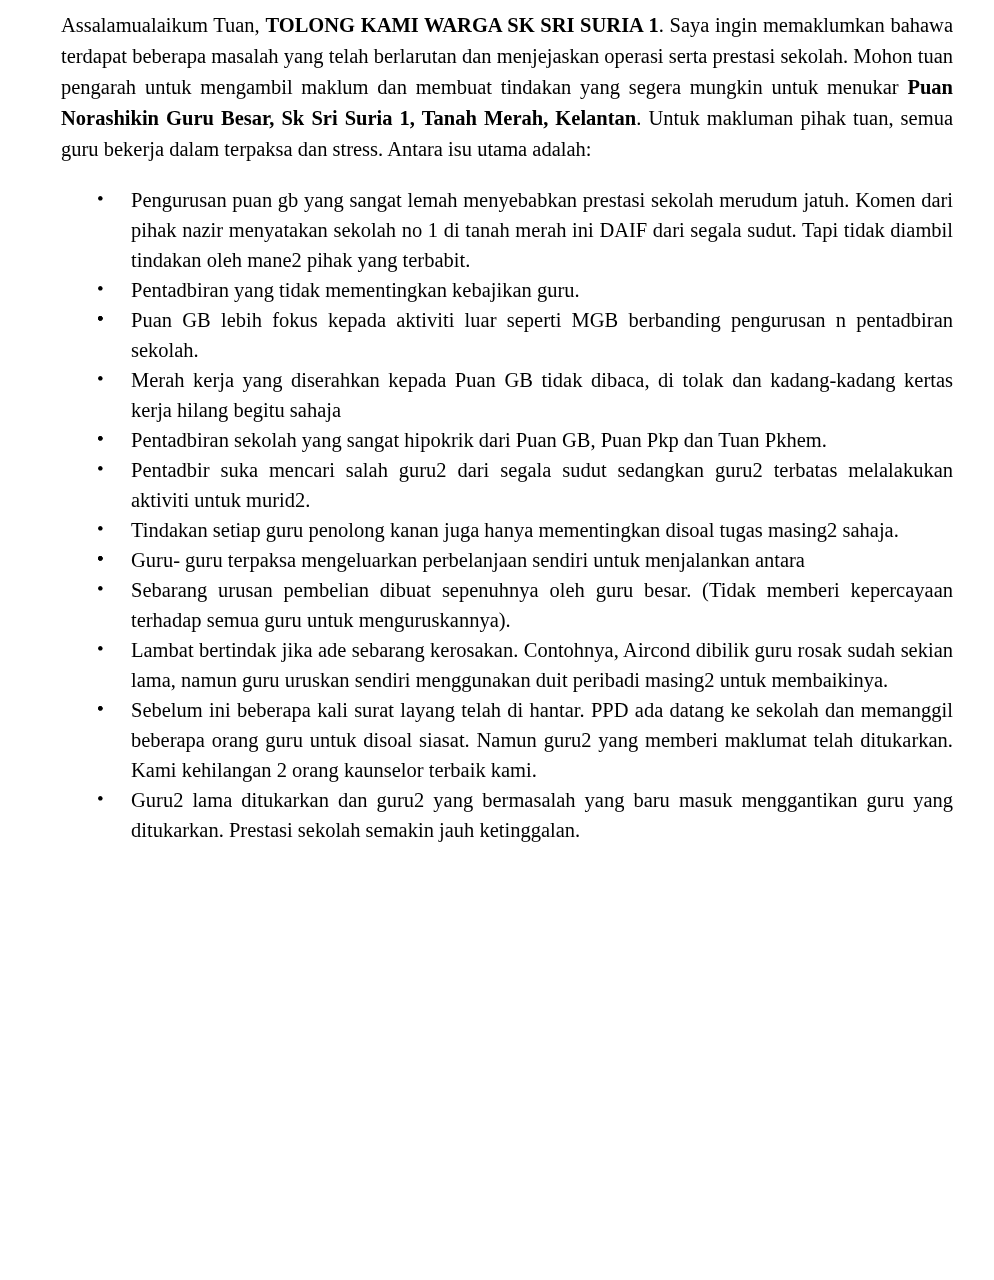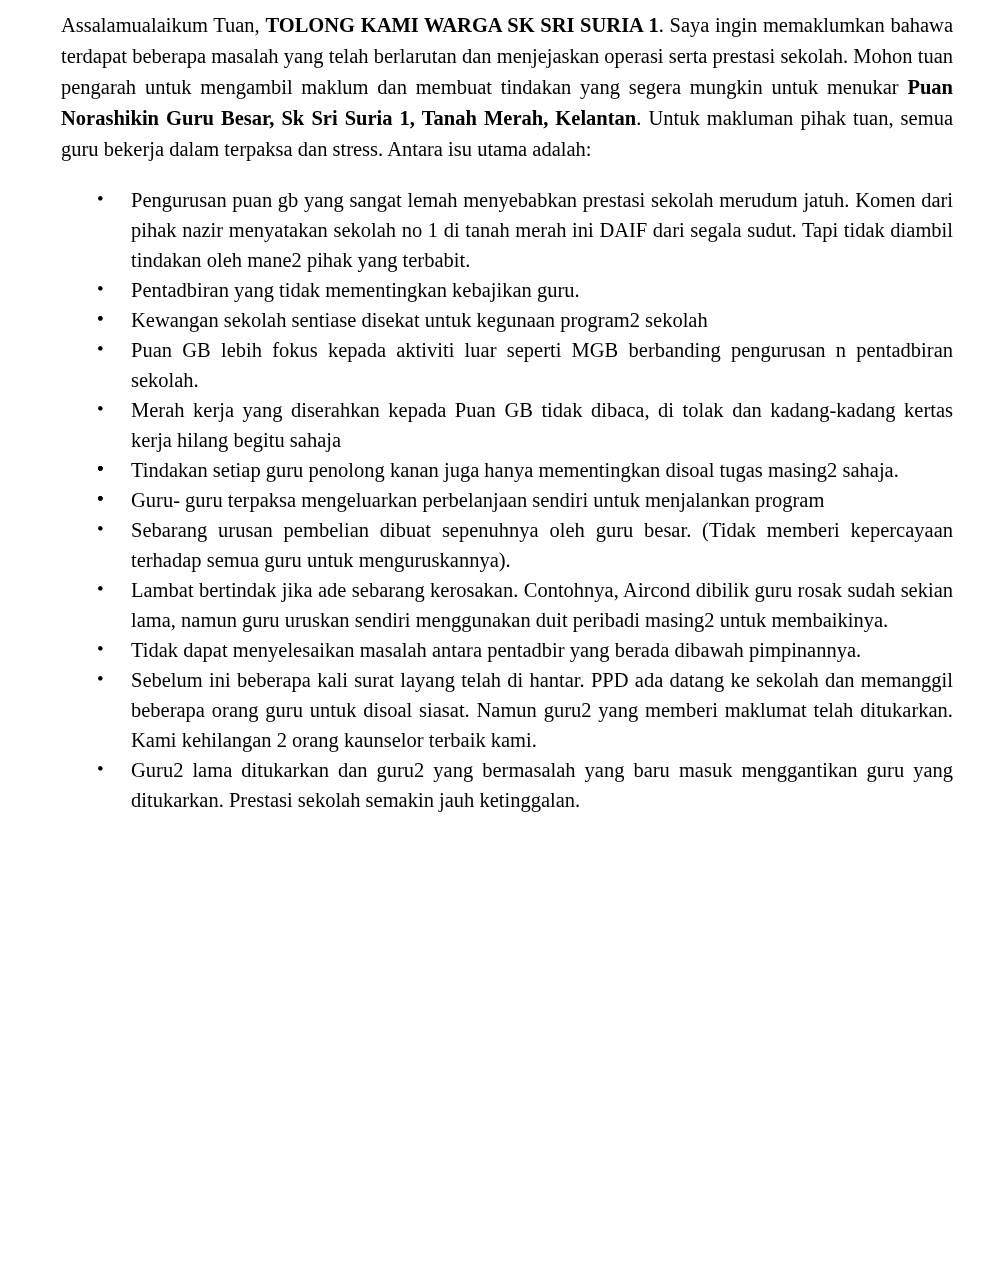--- a/index.html
+++ b/index.html
@@ -61,29 +61,29 @@
 </head>
 <body>
 
 <div class="page">
   <p class="intro"><span>Assalamualaikum Tuan, </span><b>TOLONG KAMI WARGA SK SRI SURIA 1</b><span>. Saya ingin memaklumkan bahawa terdapat beberapa masalah yang telah berlarutan dan menjejaskan operasi serta prestasi sekolah. Mohon tuan pengarah untuk mengambil maklum dan membuat tindakan yang segera mungkin untuk menukar </span><b>Puan Norashikin Guru Besar, Sk Sri Suria 1, Tanah Merah, Kelantan</b><span>. Untuk makluman pihak tuan, semua guru bekerja dalam terpaksa dan stress. Antara isu utama adalah:</span></p>
   <div class="spacer-top"></div>
   <ul class="issues">
       <li><span class="bullet">•</span><span>Pengurusan puan gb yang sangat lemah menyebabkan prestasi sekolah merudum jatuh. Komen dari pihak nazir menyatakan sekolah no 1 di tanah merah ini DAIF dari segala sudut. Tapi tidak diambil tindakan oleh mane2 pihak yang terbabit.</span></li>
       <li><span class="bullet">•</span><span>Pentadbiran yang tidak mementingkan kebajikan guru.</span></li>
       <li><span class="bullet">•</span></li>
-      <li><span class="bullet">•</span><span>Kewangan sekolah sentiase disekat untuk kegunaan program2 sekolah</span></li>
+      <li><span class="bullet">•</span></li>
       <li><span class="bullet">•</span><span>Puan GB lebih fokus kepada aktiviti luar seperti MGB berbanding pengurusan n pentadbiran sekolah.</span></li>
       <li><span class="bullet">•</span><span>Merah kerja yang diserahkan kepada Puan GB tidak dibaca, di tolak dan kadang-kadang kertas kerja hilang begitu sahaja</span></li>
       <li><span class="bullet">•</span></li>
-      <li><span class="bullet">•</span></li>
-      <li><span class="bullet">•</span></li>
+      <li><span class="bullet">•</span><span>Pentadbiran sekolah yang sangat hipokrik dari Puan GB, Puan Pkp dan Tuan Pkhem.</span></li>
+      <li><span class="bullet">•</span><span>Pentadbir suka mencari salah guru2 dari segala sudut sedangkan guru2 terbatas melalakukan aktiviti untuk murid2.</span></li>
       <li><span class="bullet">•</span><span>Tindakan setiap guru penolong kanan juga hanya mementingkan disoal tugas masing2 sahaja.</span></li>
       <li><span class="bullet">•</span></li>
       <li><span class="bullet">•</span></li>
-      <li><span class="bullet">•</span><span>Guru- guru terpaksa mengeluarkan perbelanjaan sendiri untuk menjalankan program</span></li>
+      <li><span class="bullet">•</span><span>Guru- guru terpaksa mengeluarkan perbelanjaan sendiri untuk menjalankan antara</span></li>
       <li><span class="bullet">•</span><span>Sebarang urusan pembelian dibuat sepenuhnya oleh guru besar. (Tidak memberi kepercayaan terhadap semua guru untuk menguruskannya).</span></li>
       <li><span class="bullet">•</span><span>Lambat bertindak jika ade sebarang kerosakan. Contohnya, Aircond dibilik guru rosak sudah sekian lama, namun guru uruskan sendiri menggunakan duit peribadi masing2 untuk membaikinya.</span></li>
-      <li><span class="bullet">•</span><span>Tidak dapat menyelesaikan masalah antara pentadbir yang berada dibawah pimpinannya.</span></li>
+      <li><span class="bullet">•</span></li>
       <li><span class="bullet">•</span><span>Sebelum ini beberapa kali surat layang telah di hantar. PPD ada datang ke sekolah dan memanggil beberapa orang guru untuk disoal siasat. Namun guru2 yang memberi maklumat telah ditukarkan. Kami kehilangan 2 orang kaunselor terbaik kami.</span></li>
       <li><span class="bullet">•</span><span>Guru2 lama ditukarkan dan guru2 yang bermasalah yang baru masuk menggantikan guru yang ditukarkan. Prestasi sekolah semakin jauh ketinggalan.</span></li>
     </ul>
 </div>
 
 </body></html>

